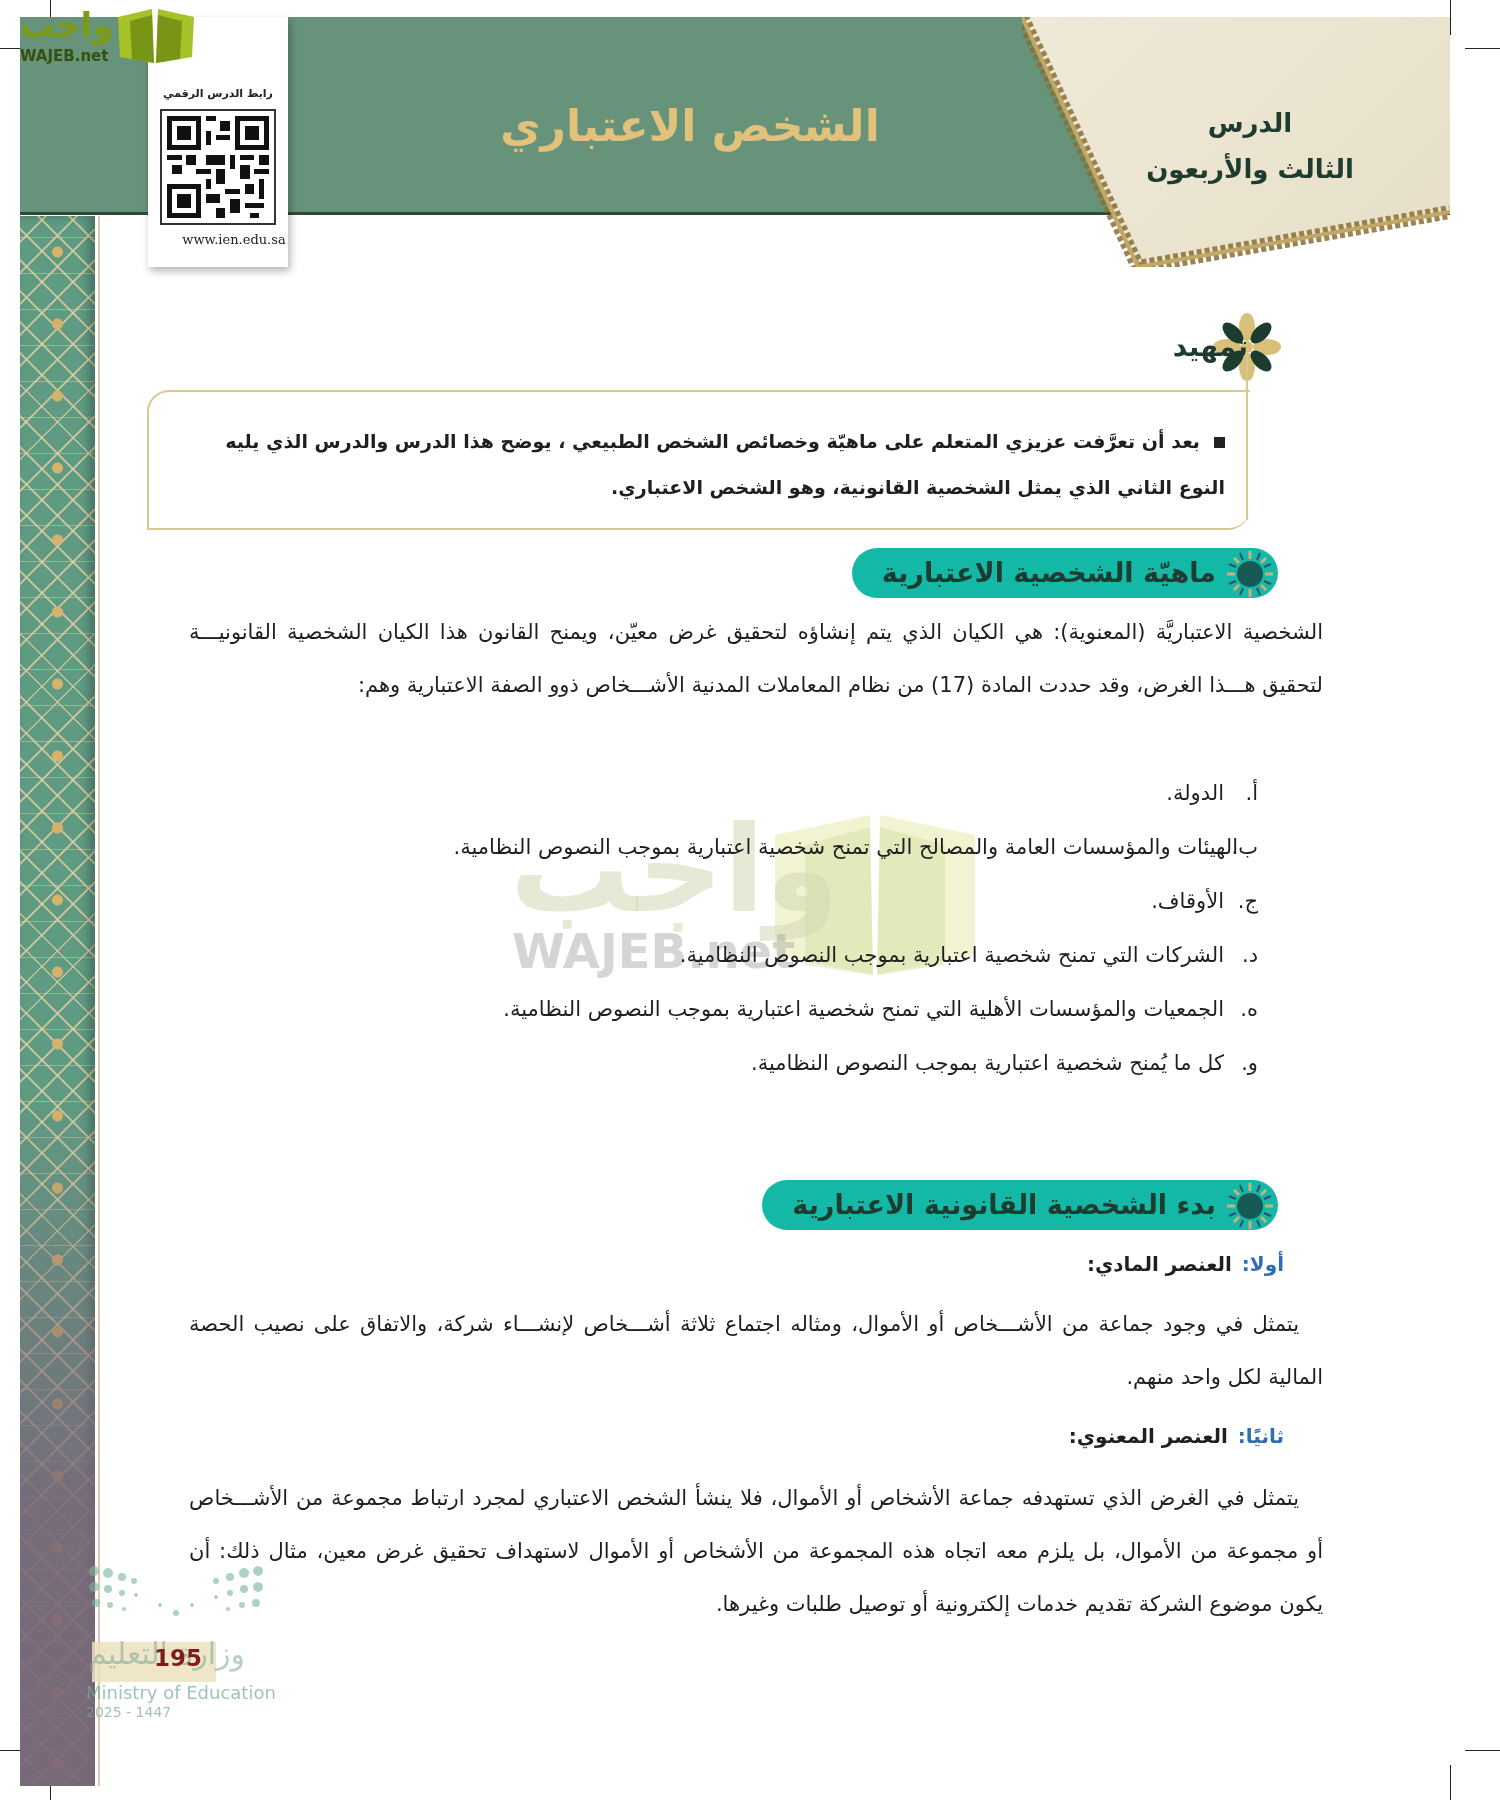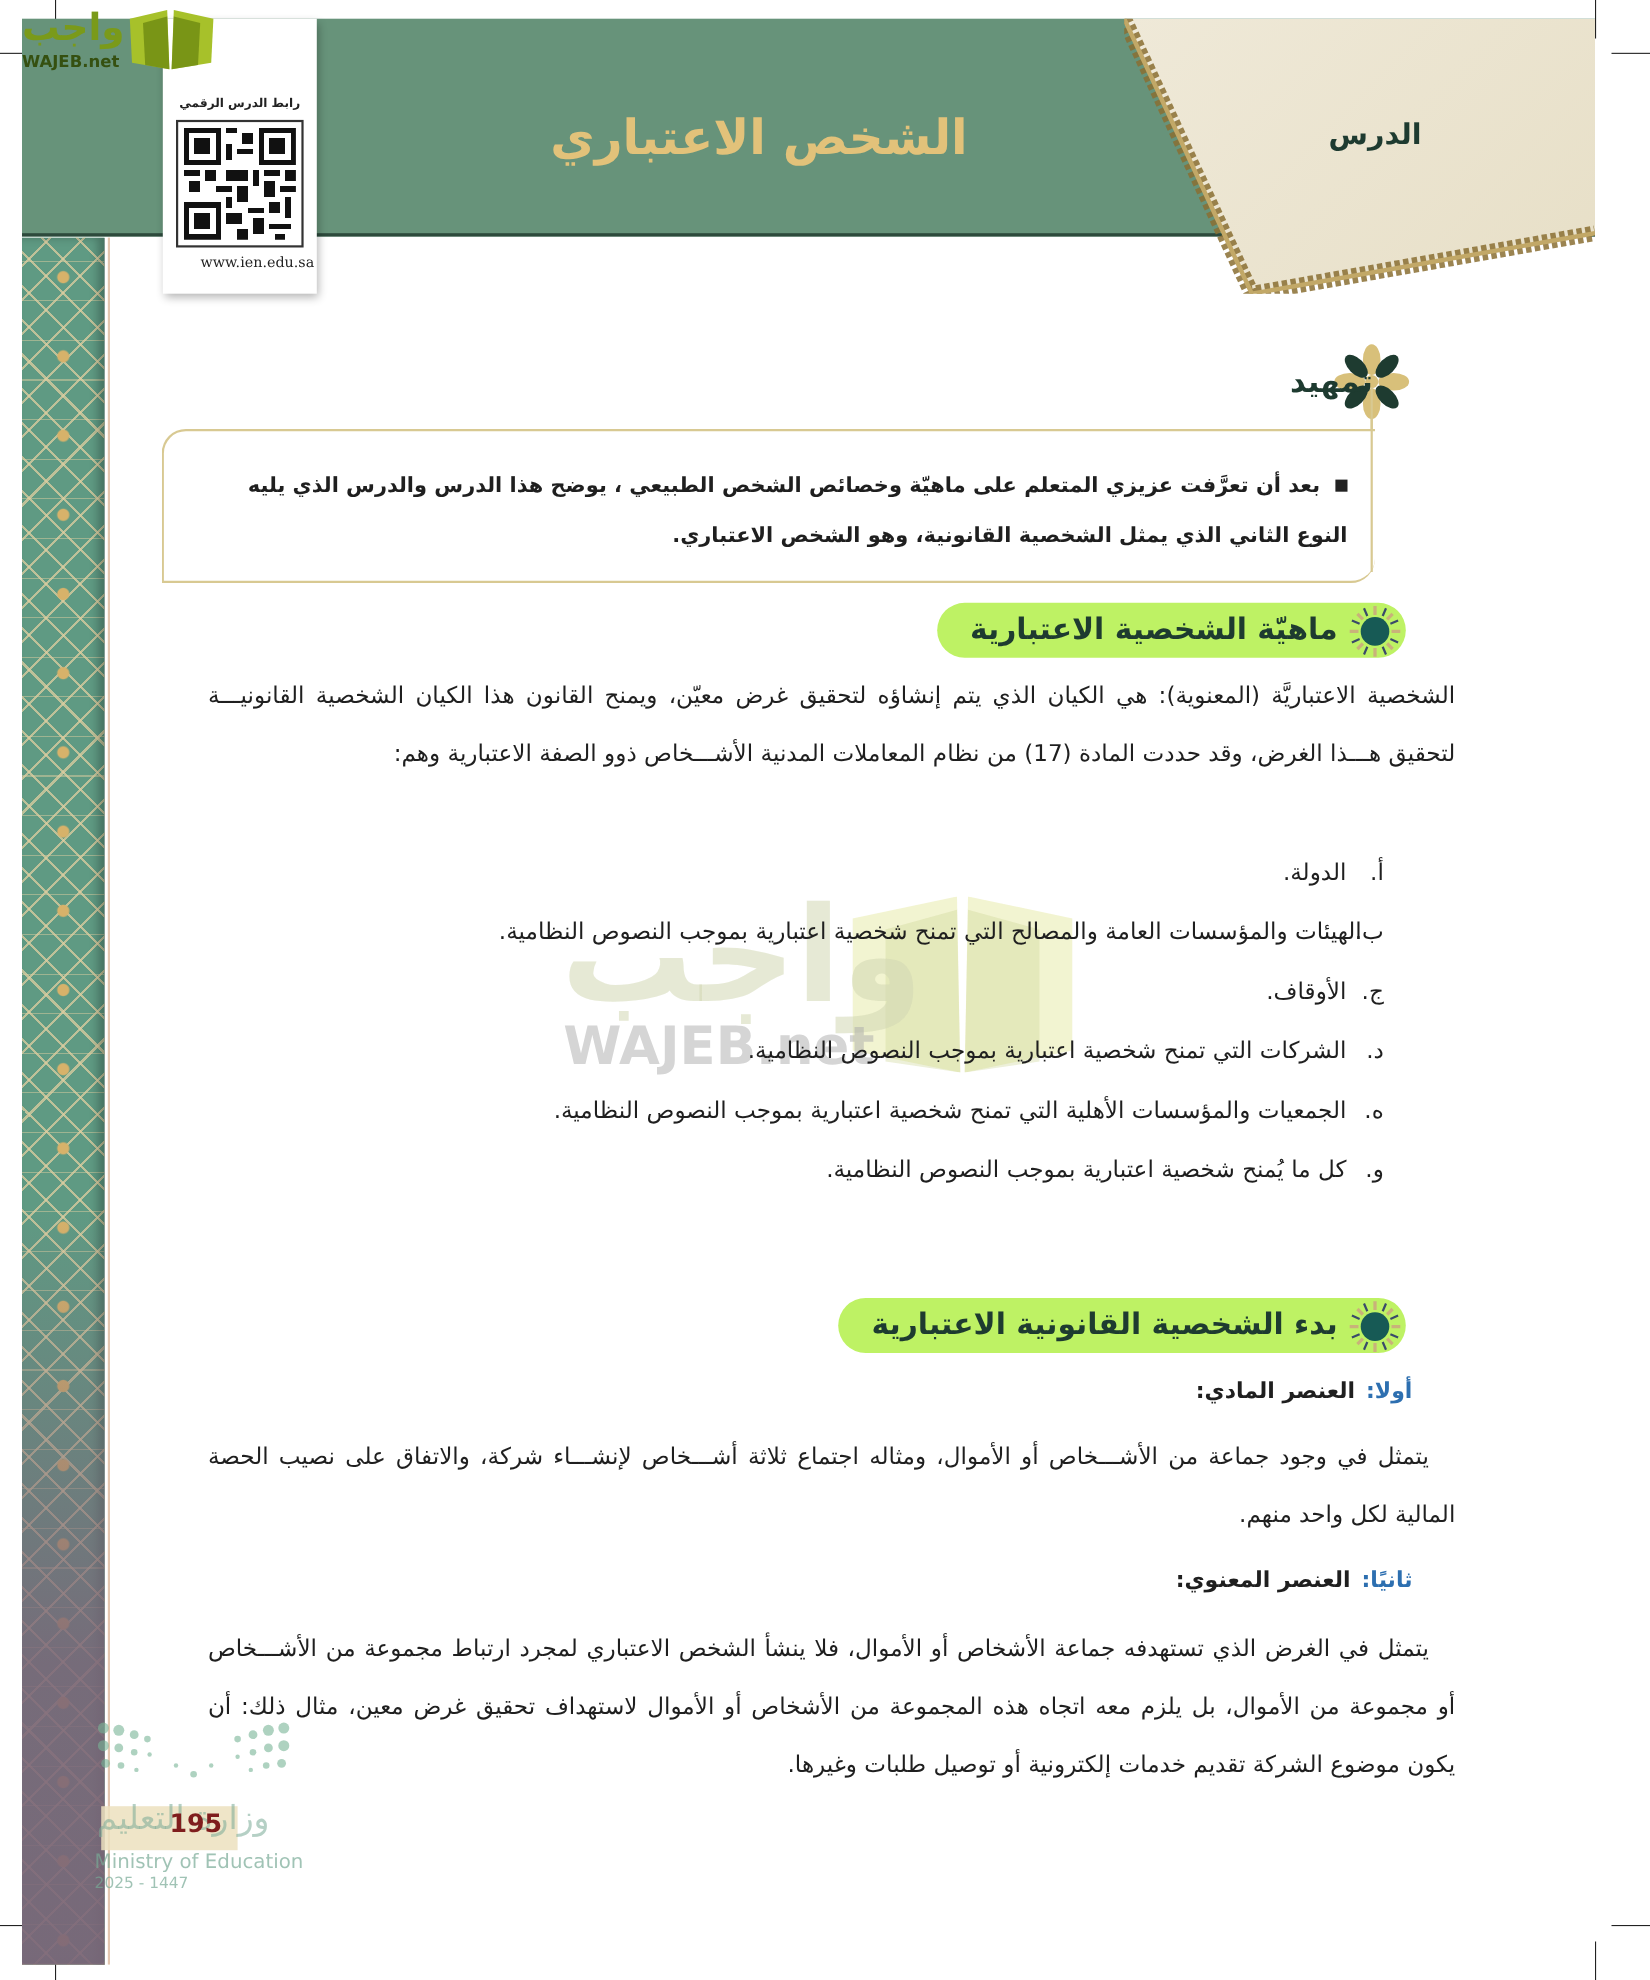--- a/index.html
+++ b/index.html
@@ -80,21 +80,21 @@
   }
   .intro-box-vline { position: absolute; left: 1246px; top: 352px; width: 2px; height: 168px; background: #d8c992; }
   .intro-text {
     position: absolute; left: 175px; top: 418px; width: 1050px; direction: rtl; text-align: right;
     font-size: 19px; font-weight: bold; line-height: 46px; color: #1f1f1f;
   }
   .bullet-sq { display: inline-block; width: 11px; height: 11px; background: #222; margin-left: 14px; vertical-align: middle; }
 
   
   .pill {
-    position: absolute; height: 50px; background: #bef264; border-radius: 25px 0 0 25px;
+    position: absolute; height: 50px; background: #14b8a6; border-radius: 25px 0 0 25px;
     direction: rtl; font-weight: bold; font-size: 27px; color: #1e3b30; line-height: 50px;
     padding-right: 62px; padding-left: 30px; border-top-right-radius: 25px; border-bottom-right-radius: 25px;
   }
   .pill-icon { position: absolute; right: 4px; top: 2px; }
 
   
   .para {
     position: absolute; left: 150px; width: 1134px; direction: rtl; text-align: justify;
     text-align-last: right; font-size: 21px; line-height: 53px; color: #1f1f1f;
     font-family: "DejaVu Sans", sans-serif;
@@ -137,20 +137,21 @@
 <div class="header-band"></div>
 <div class="header-title">الشخص الاعتباري</div>
 
 <div class="lesson-plate"></div>
 <svg class="lesson-plate-edge" width="428" height="250" viewBox="0 0 428 250">
   <polyline points="0,0 116,250 428,195" fill="none" stroke="#8a6e32" stroke-width="14" stroke-dasharray="5 3" opacity=".85"></polyline>
   <polyline points="0,0 116,250 428,195" fill="none" stroke="#c2a867" stroke-width="4"></polyline>
 </svg>
 <div class="lesson-label">
   <div>الدرس</div>
+  <div>الثالث والأربعون</div>
 </div>
 
 <div class="qr-card">
   <div class="qr-caption">رابط الدرس الرقمي</div>
   <div class="qr-box">
     <svg width="102" height="102" viewBox="0 0 21 21" shape-rendering="crispEdges">
       <rect width="21" height="21" fill="#fff"></rect>
       <g fill="#111">
         <rect x="0" y="0" width="7" height="7"></rect>
           <rect x="1" y="1" width="5" height="5" fill="#fff"></rect>

